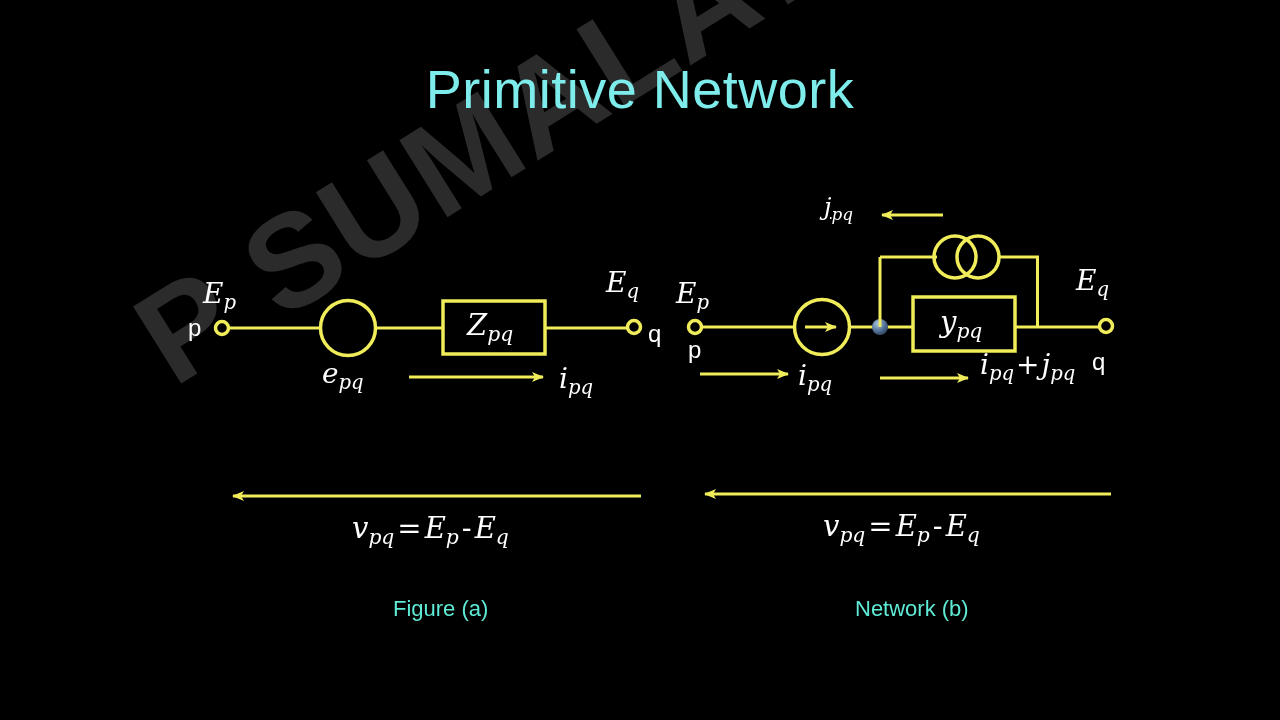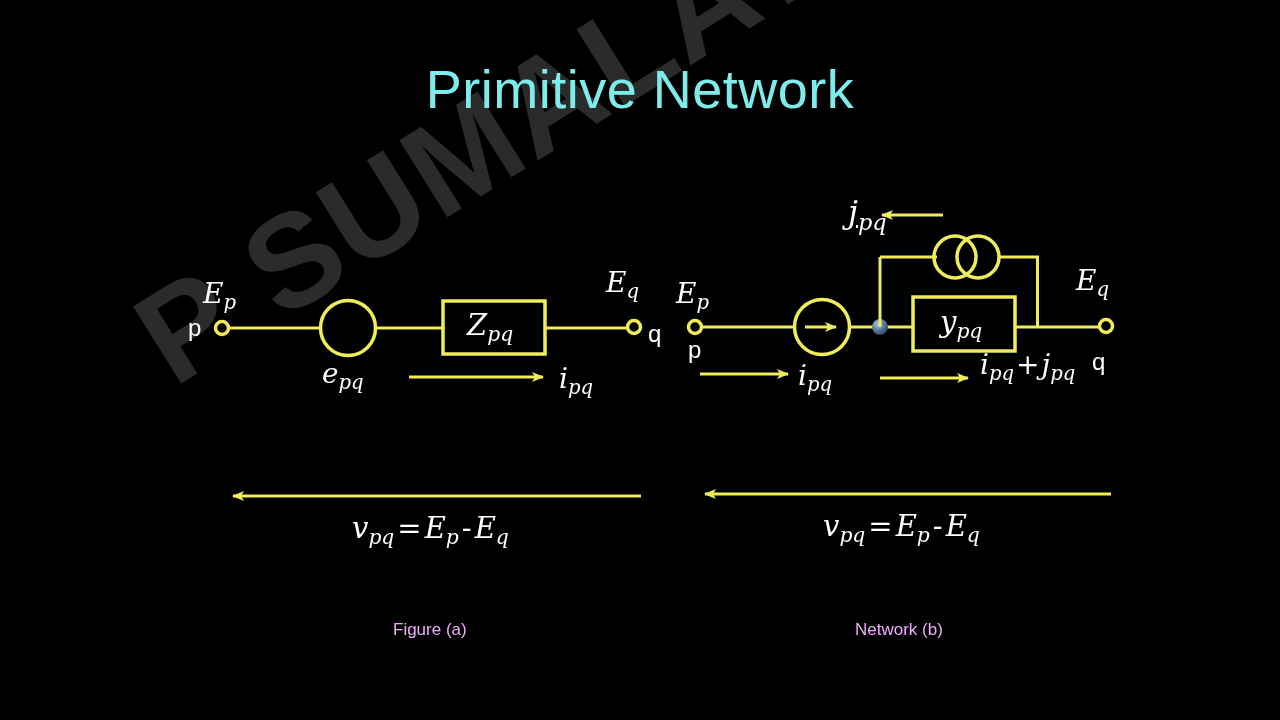--- a/index.html
+++ b/index.html
@@ -70,25 +70,24 @@
   .sub {
     font-size: 0.70em;
     vertical-align: -0.32em;
     font-style: italic;
   }
   .op {
     font-style: normal;
   }
   .caption {
     position: absolute;
-    color: #f0abfc;
-    font-family: "Liberation Sans", sans-serif;
-    font-size: 17px;
-    white-space: nowrap;
-    margin-top: 24px;
+    color: #5eead4;
+    font-family: "Liberation Sans", sans-serif;
+    font-size: 22px;
+    white-space: nowrap;
   }
 </style>
 </head>
 <body>
 
 <div id="slide">
 
   <div id="watermark">P SUMALATHA</div>
 
   <div id="title">Primitive Network</div>
@@ -198,21 +197,21 @@
   </div>
 
   <div class="caption" style="left:393px; top:596px;">Figure (a)</div>
 
   <div class="mathlbl" style="left:676px; top:277px; font-size:28px;">
     <span>E</span><span class="sub">p</span>
   </div>
 
   <div class="plainlbl" style="left:688px; top:336px; font-size:24px;">p</div>
 
-  <div class="mathlbl" style="left:848px; top:193px; font-size:32px;text-decoration:underline;">
+  <div class="mathlbl" style="left:824px; top:193px; font-size:24px;text-decoration:underline;">
     <span>j</span><span class="sub">pq</span>
   </div>
 
   <div class="mathlbl" style="left:940px; top:305px; font-size:29px;">
     <span>y</span><span class="sub">pq</span>
   </div>
 
   <div class="mathlbl" style="left:1076px; top:264px; font-size:28px;">
     <span>E</span><span class="sub">q</span>
   </div>

